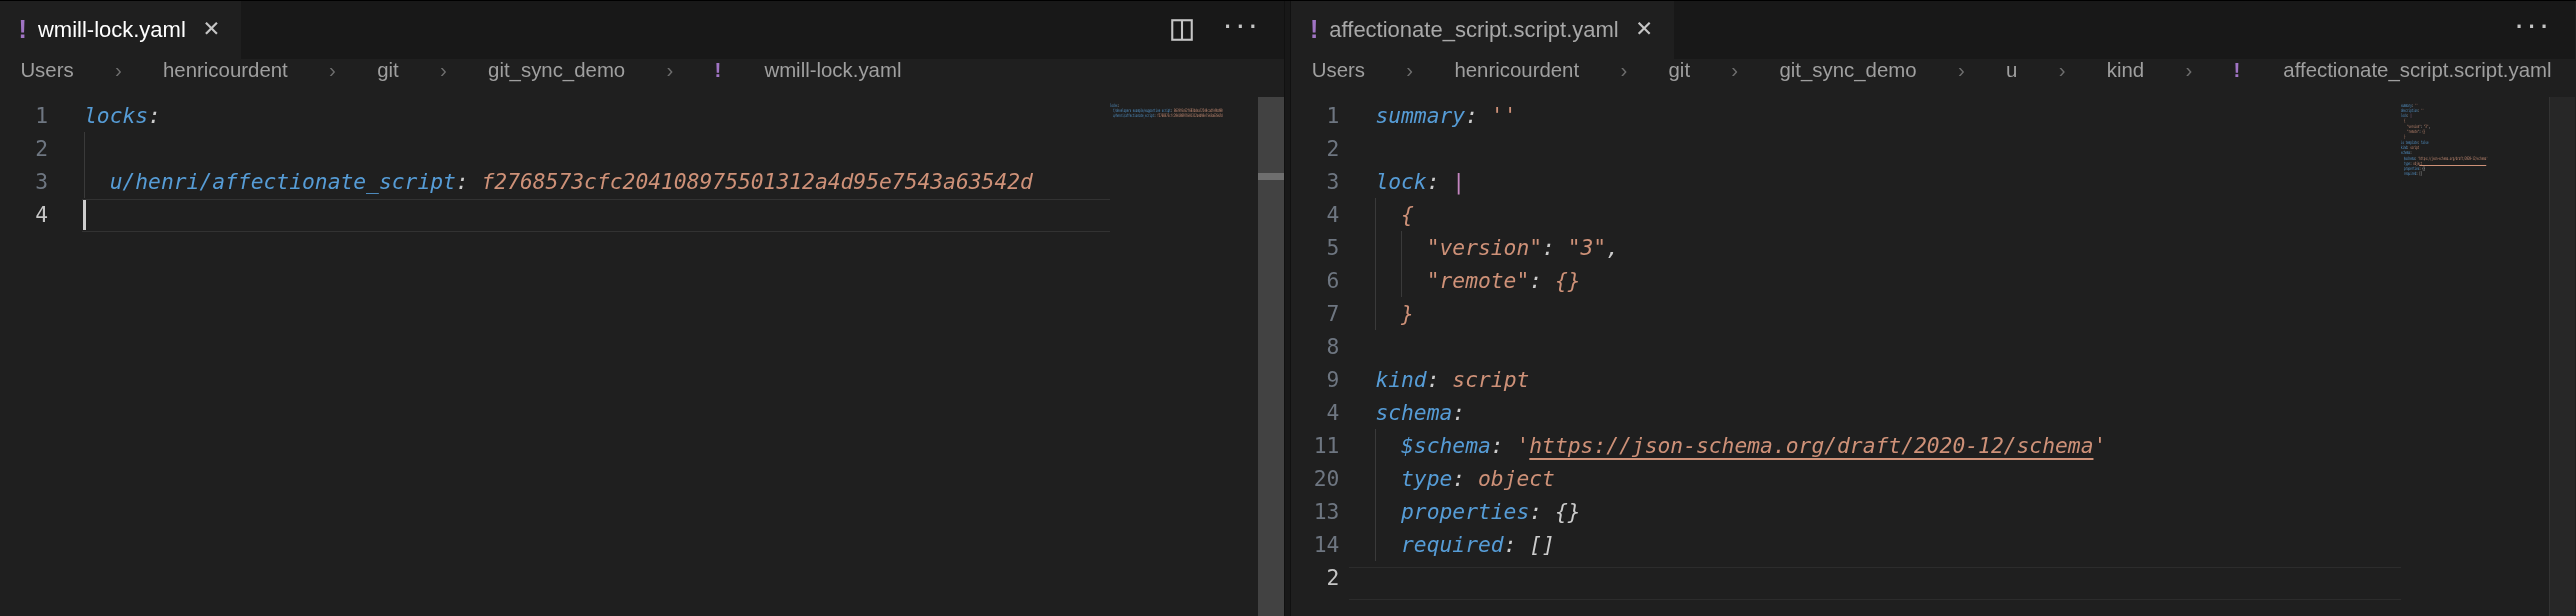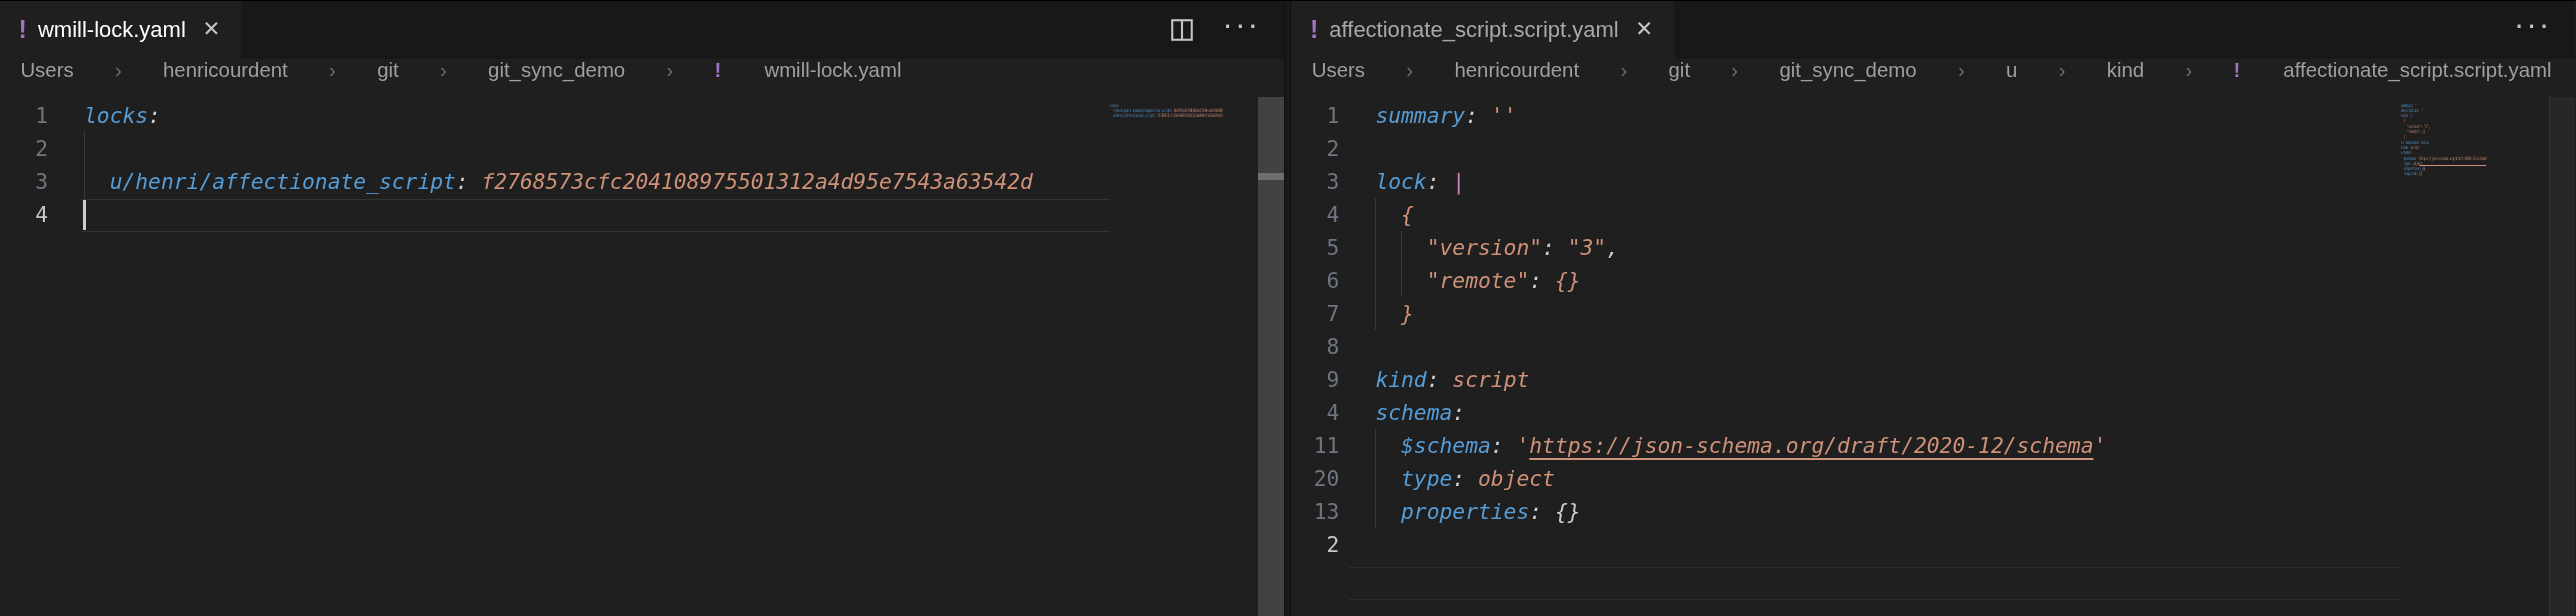--- a/index.html
+++ b/index.html
@@ -166,20 +166,21 @@
           <div class="row"><span class="ln">4</span><span class="guide" style="left:calc(84px + 0ch)"></span><span class="code"><span class="tok-str">  {</span></span></div>
           <div class="row"><span class="ln">5</span><span class="guide" style="left:calc(84px + 0ch)"></span><span class="guide" style="left:calc(84px + 2ch)"></span><span class="code"><span class="tok-str">    "version"</span><span class="tok-punc">:</span><span class="tok-str"> "3"</span><span class="tok-punc">,</span></span></div>
           <div class="row"><span class="ln">6</span><span class="guide" style="left:calc(84px + 0ch)"></span><span class="guide" style="left:calc(84px + 2ch)"></span><span class="code"><span class="tok-str">    "remote"</span><span class="tok-punc">:</span><span class="tok-str"> {}</span></span></div>
           <div class="row"><span class="ln">7</span><span class="guide" style="left:calc(84px + 0ch)"></span><span class="code"><span class="tok-str">  }</span></span></div>
           <div class="row"><span class="ln">8</span></div>
           <div class="row"><span class="ln">9</span><span class="code"><span class="tok-key">kind</span><span class="tok-punc">:</span><span class="tok-plain"> </span><span class="tok-str">script</span></span></div>
           <div class="row"><span class="ln">4</span><span class="code"><span class="tok-key">schema</span><span class="tok-punc">:</span></span></div>
           <div class="row"><span class="ln">11</span><span class="guide" style="left:calc(84px + 0ch)"></span><span class="code"><span class="tok-plain">  </span><span class="tok-key">$schema</span><span class="tok-punc">:</span><span class="tok-plain"> </span><span class="tok-str">'</span><span class="tok-link">https://json-schema.org/draft/2020-12/schema</span><span class="tok-str">'</span></span></div>
           <div class="row"><span class="ln">20</span><span class="guide" style="left:calc(84px + 0ch)"></span><span class="code"><span class="tok-plain">  </span><span class="tok-key">type</span><span class="tok-punc">:</span><span class="tok-plain"> </span><span class="tok-str">object</span></span></div>
           <div class="row"><span class="ln">13</span><span class="guide" style="left:calc(84px + 0ch)"></span><span class="code"><span class="tok-plain">  </span><span class="tok-key">properties</span><span class="tok-punc">:</span><span class="tok-plain"> </span><span class="tok-bracket">{}</span></span></div>
+          <div class="row"><span class="ln">14</span><span class="guide" style="left:calc(84px + 0ch)"></span><span class="code"><span class="tok-plain">  </span><span class="tok-key">required</span><span class="tok-punc">:</span><span class="tok-plain"> </span><span class="tok-bracket">[]</span></span></div>
           <div class="row active"><span class="ln">2</span><span class="code"></span></div>
         </div>
       <div class="minimap">
           <pre><span class="tok-key">summary</span><span class="tok-punc">:</span><span class="tok-plain"> </span><span class="tok-str">''</span>
 <span class="tok-key">description</span><span class="tok-punc">:</span><span class="tok-plain"> </span><span class="tok-str">''</span>
 <span class="tok-key">lock</span><span class="tok-punc">:</span><span class="tok-plain"> </span><span class="tok-pipe">|</span>
 <span class="tok-str">  {</span>
 <span class="tok-str">    "version"</span><span class="tok-punc">:</span><span class="tok-str"> "3"</span><span class="tok-punc">,</span>
 <span class="tok-str">    "remote"</span><span class="tok-punc">:</span><span class="tok-str"> {}</span>
 <span class="tok-str">  }</span>

